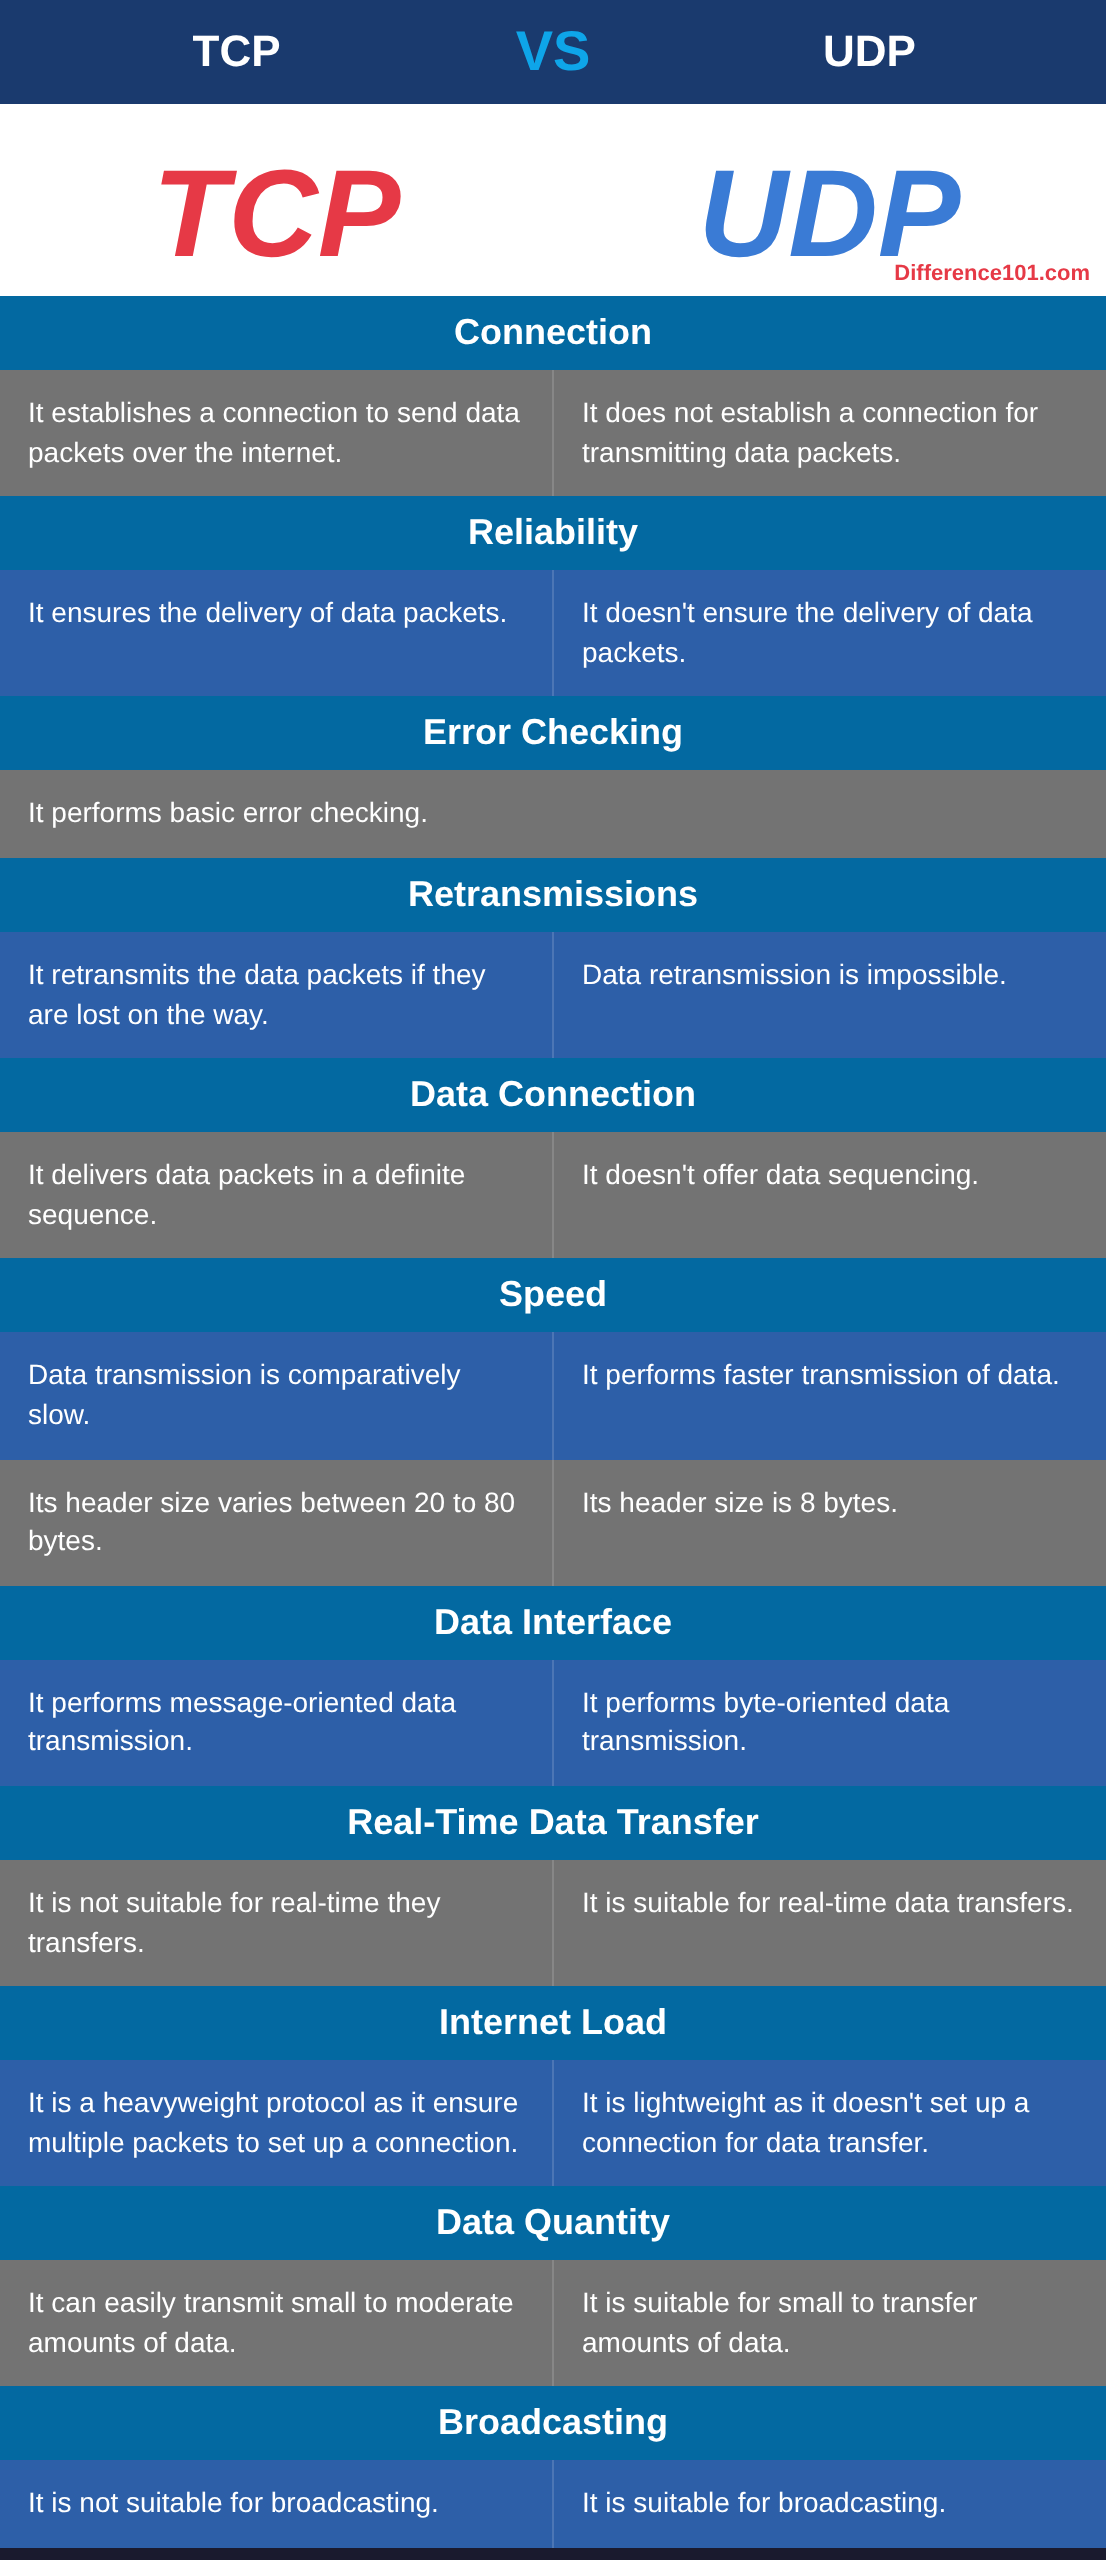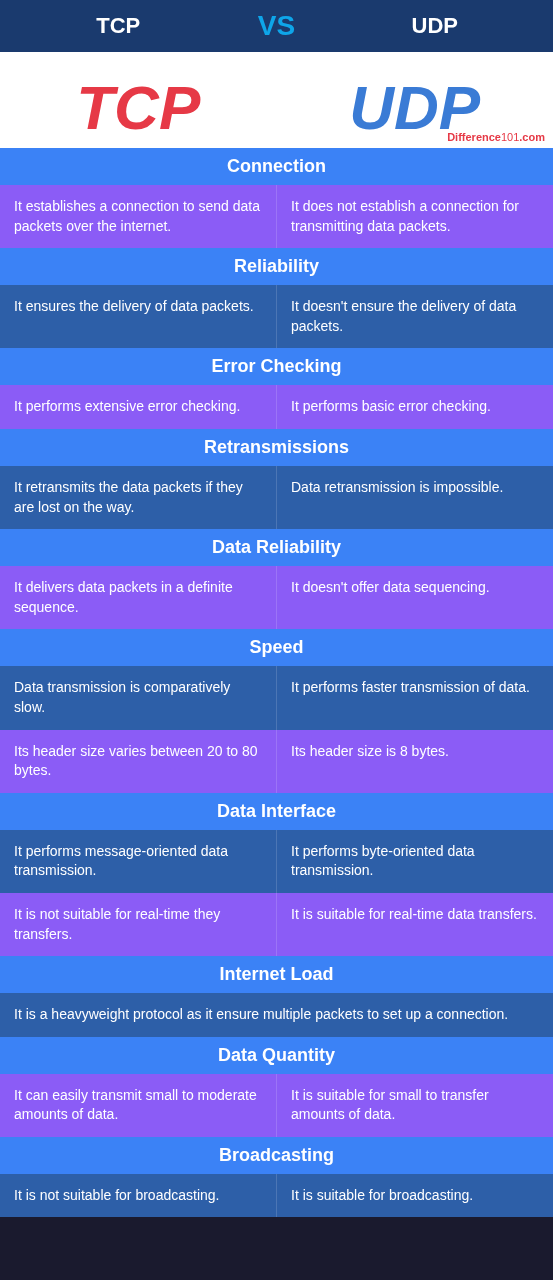--- a/index.html
+++ b/index.html
@@ -66,31 +66,31 @@
       position: absolute;
       bottom: 5px;
       right: 8px;
       font-size: 11px;
       color: #555;
     }
     .watermark span { color: #e63946; font-weight: bold; margin-top: 29px; }
 
     
     .category-header {
-      background: #3b82f6;
+      background: #0369a1;
       text-align: center;
       color: white;
       font-size: 18px;
       font-weight: bold;
       padding: 8px 16px;
     }
 
     .comparison-row {
       display: flex;
-      background: #8b5cf6;
+      background: #737373;
     }
     .comparison-row.alt {
       background: #2d5fa8;
     }
     .cell {
       flex: 1;
       padding: 12px 14px;
       color: white;
       font-size: 14px;
       line-height: 1.4;
@@ -106,71 +106,72 @@
 <div class="header">
   <div class="header-tcp">TCP</div>
   <div class="header-vs">VS</div>
   <div class="header-udp">UDP</div>
 </div>
 
 <div class="title-section">
   <div class="title-tcp">TCP</div>
   <div class="title-udp">UDP</div>
   <div class="watermark">
-    <span>Difference</span><span style="color:#e63946;font-weight:normal">101</span><span>.com</span>
+    <span>Difference</span><span style="color:#e63946;font-weight:bold">101</span><span>.com</span>
   </div>
 </div>
 
 <div id="categories-container">
 <div class="category-header">Connection</div>
     <div class="comparison-row">
       <div class="cell">It establishes a connection to send data packets over the internet.</div>
       <div class="cell">It does not establish a connection for transmitting data packets.</div>
     </div>
     <div class="category-header">Reliability</div>
     <div class="comparison-row alt">
       <div class="cell">It ensures the delivery of data packets.</div>
       <div class="cell">It doesn't ensure the delivery of data packets.</div>
     </div>
     <div class="category-header">Error Checking</div>
     <div class="comparison-row">
-      <div class="cell">It performs extensive error checking.</div>
       <div class="cell">It performs basic error checking.</div>
     </div>
     <div class="category-header">Retransmissions</div>
     <div class="comparison-row alt">
       <div class="cell">It retransmits the data packets if they are lost on the way.</div>
       <div class="cell">Data retransmission is impossible.</div>
     </div>
-    <div class="category-header">Data Reliability</div>
+    <div class="category-header">Data Connection</div>
     <div class="comparison-row">
       <div class="cell">It delivers data packets in a definite sequence.</div>
       <div class="cell">It doesn't offer data sequencing.</div>
     </div>
     <div class="category-header">Speed</div>
     <div class="comparison-row alt">
       <div class="cell">Data transmission is comparatively slow.</div>
       <div class="cell">It performs faster transmission of data.</div>
     </div>
     <div class="comparison-row">
       <div class="cell">Its header size varies between 20 to 80 bytes.</div>
       <div class="cell">Its header size is 8 bytes.</div>
     </div>
     <div class="category-header">Data Interface</div>
     <div class="comparison-row alt">
       <div class="cell">It performs message-oriented data transmission.</div>
       <div class="cell">It performs byte-oriented data transmission.</div>
     </div>
+    <div class="category-header">Real-Time Data Transfer</div>
     <div class="comparison-row">
       <div class="cell">It is not suitable for real-time they transfers.</div>
       <div class="cell">It is suitable for real-time data transfers.</div>
     </div>
     <div class="category-header">Internet Load</div>
     <div class="comparison-row alt">
       <div class="cell">It is a heavyweight protocol as it ensure multiple packets to set up a connection.</div>
+      <div class="cell">It is lightweight as it doesn't set up a connection for data transfer.</div>
     </div>
     <div class="category-header">Data Quantity</div>
     <div class="comparison-row">
       <div class="cell">It can easily transmit small to moderate amounts of data.</div>
       <div class="cell">It is suitable for small to transfer amounts of data.</div>
     </div>
     <div class="category-header">Broadcasting</div>
     <div class="comparison-row alt">
       <div class="cell">It is not suitable for broadcasting.</div>
       <div class="cell">It is suitable for broadcasting.</div>

